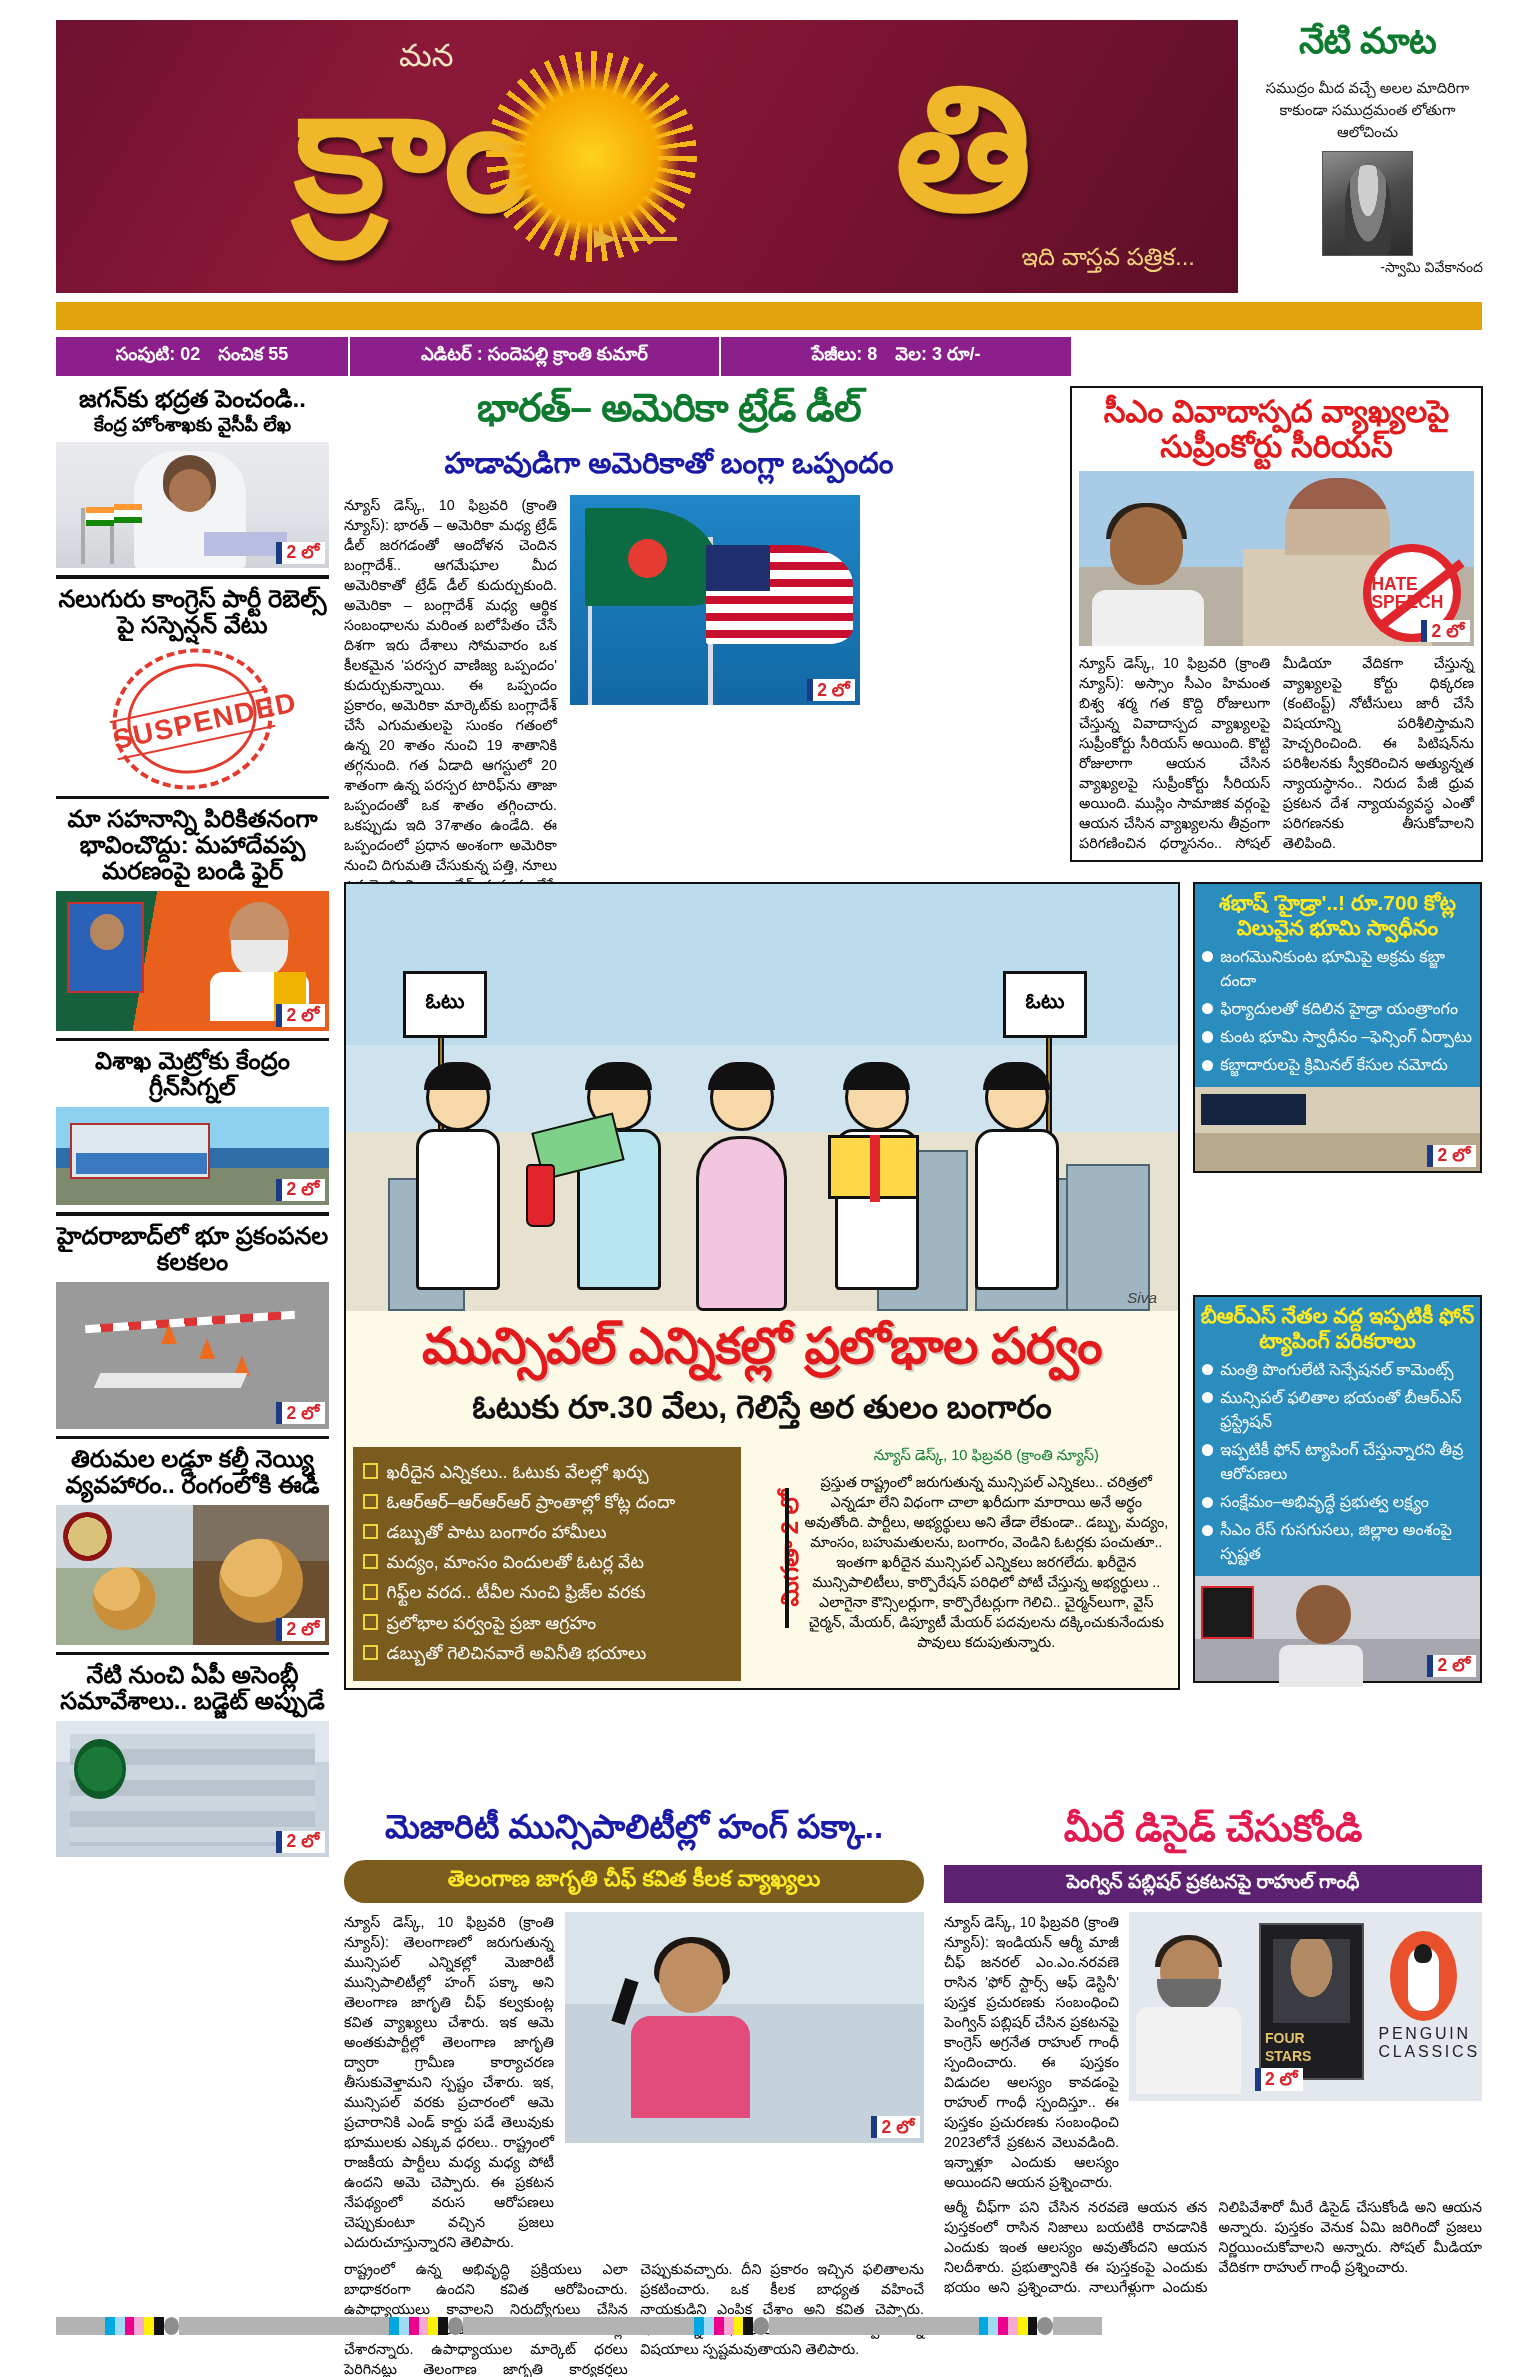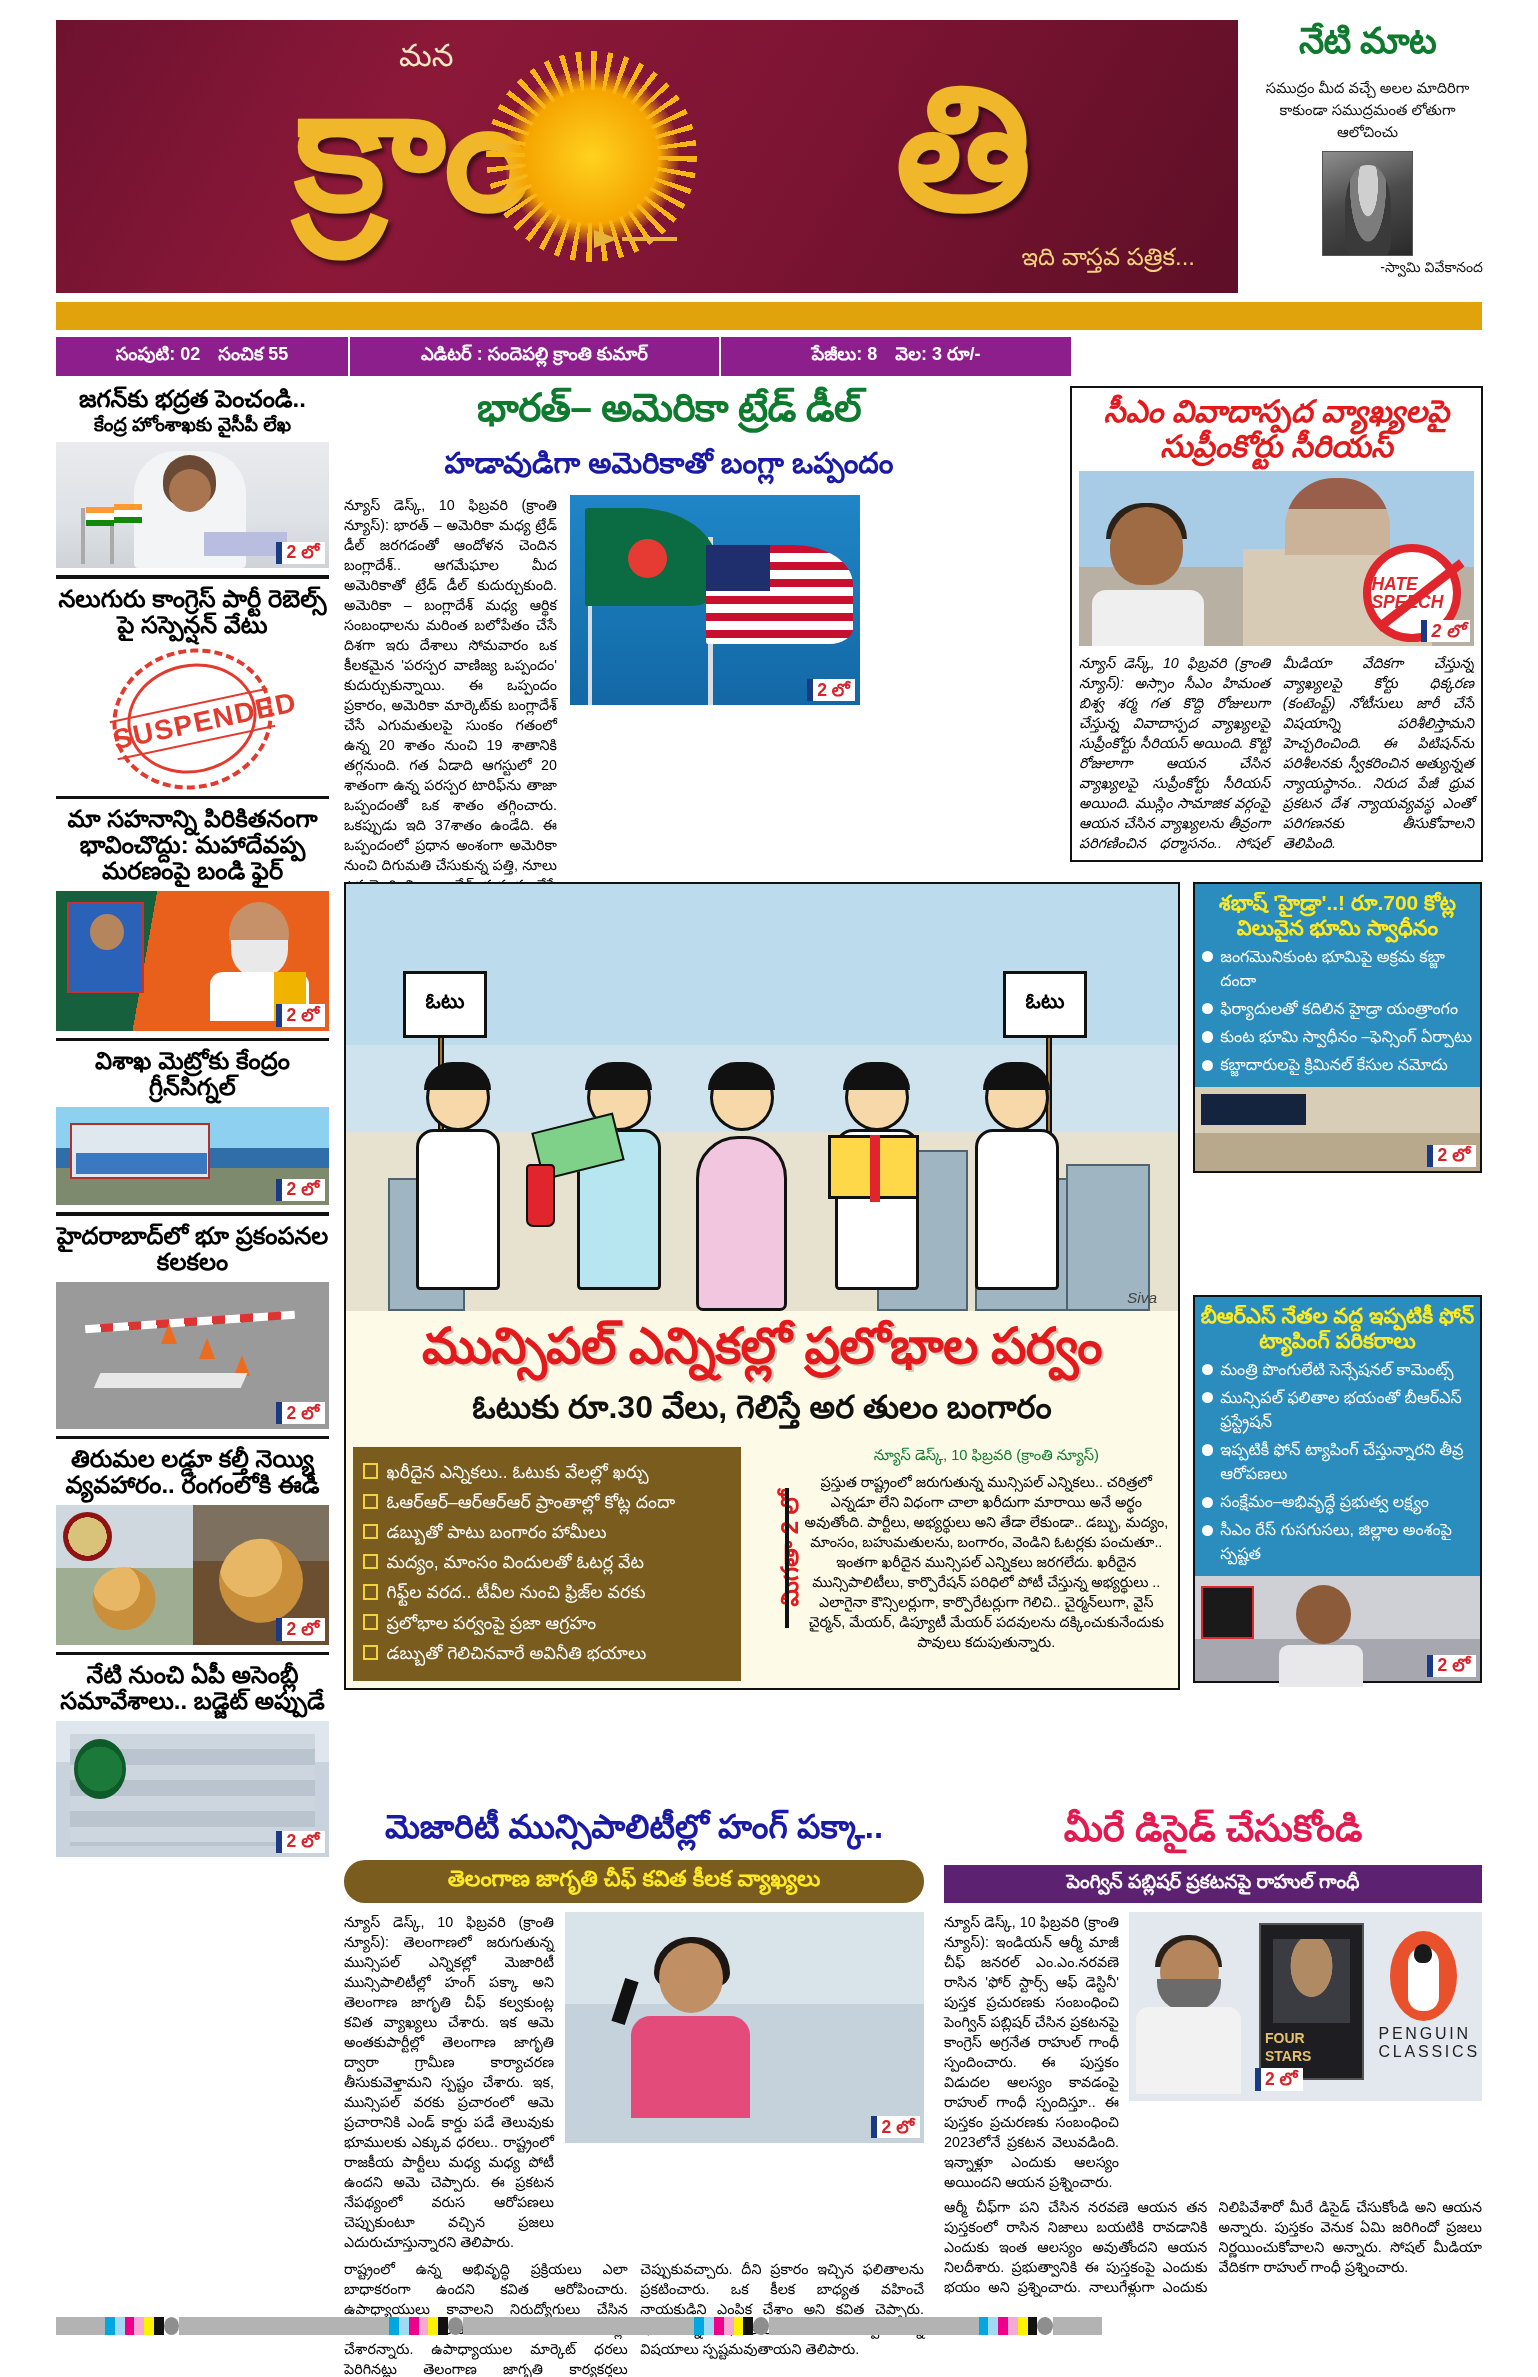--- a/index.html
+++ b/index.html
@@ -190,21 +190,21 @@
   .bdflag { position:absolute; left:15.4px; top:12.6px; width:133px; height:98px;
     background:#0b6b42; border-radius:2.8px 60% 20% 2.8px; }
   .bdflag::after { content:""; position:absolute; left:43px; top:31px; width:39px; height:39px; background:#e63b33; border-radius:50%; }
   .usflag { position:absolute; right:7px; top:50px; width:147px; height:99px;
     background:repeating-linear-gradient(180deg,#c8102e 0 8.4px,#fff 8.4px 17px); border-radius:2.8px 40% 16% 2.8px; }
   .usflag::after { content:""; position:absolute; left:0; top:0; width:64px; height:46px; background:#1f2f6e; }
   .pole { position:absolute; bottom:0; width:4.2px; background:#d9dde3; }
   .ct-text2 { margin-top:7px; column-count:3; column-gap:14px; }
 
   
-  .righttop { position:absolute; left:1070px; top:386px; width:413px; border:2.8px solid #111; padding:7px;font-style:italic; }
+  .righttop { position:absolute; left:1070px; top:386px; width:413px; border:2.8px solid #111; padding:7px; }
   .rt-h { color:#e31a1c; font-size:31px; font-weight:bold; text-align:center; line-height:1.12; }
   .rt-photo { width:100%; height:175px; margin-top:7px; position:relative; overflow:hidden;
     background:linear-gradient(180deg,#a8cbe6 0 55%, #b7b0a3 55% 100%); }
   .sc-dome { position:absolute; right:84px; top:7px; width:105px; height:77px;
     background:linear-gradient(180deg,#9a5f4a 0 40%,#cbb39a 40% 100%); border-radius:49px 49px 0 0; }
   .sc-base { position:absolute; right:42px; top:78px; width:189px; height:98px; background:#d8cbb6; }
   .himanta { position:absolute; left:12.6px; top:36px; width:112px; height:140px; }
   .himanta .hd { position:absolute; left:18px; top:0; width:73px; height:78px; background:#9e6b45; border-radius:50% 50% 44% 44%; }
   .himanta .hr { position:absolute; left:14px; top:-4.2px; width:81px; height:36px; background:#2a2119; border-radius:41px 41px 0 0; }
   .himanta .sh { position:absolute; left:0; top:83px; width:112px; height:59px; background:#efefef; border-radius:14px 14px 0 0; }

